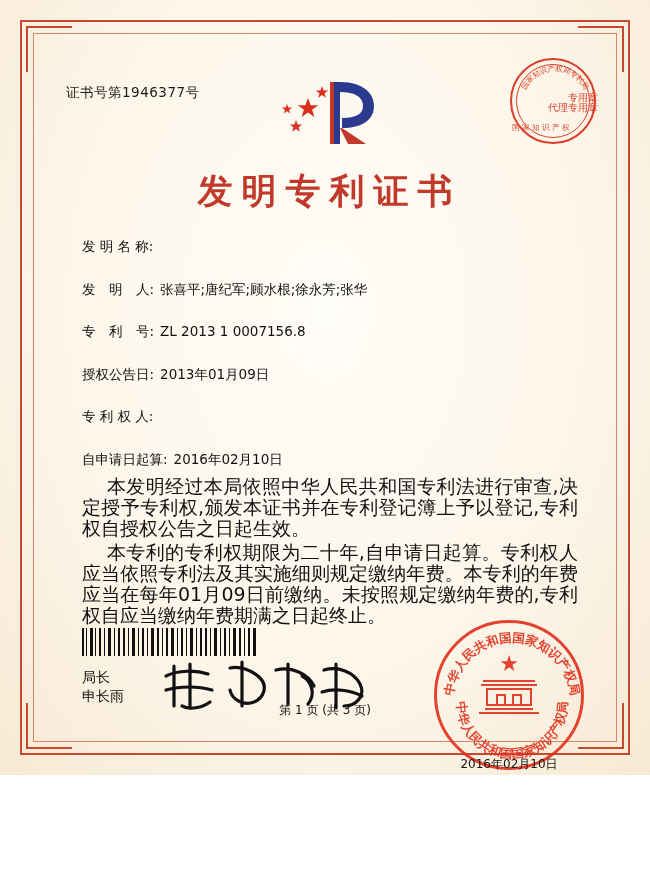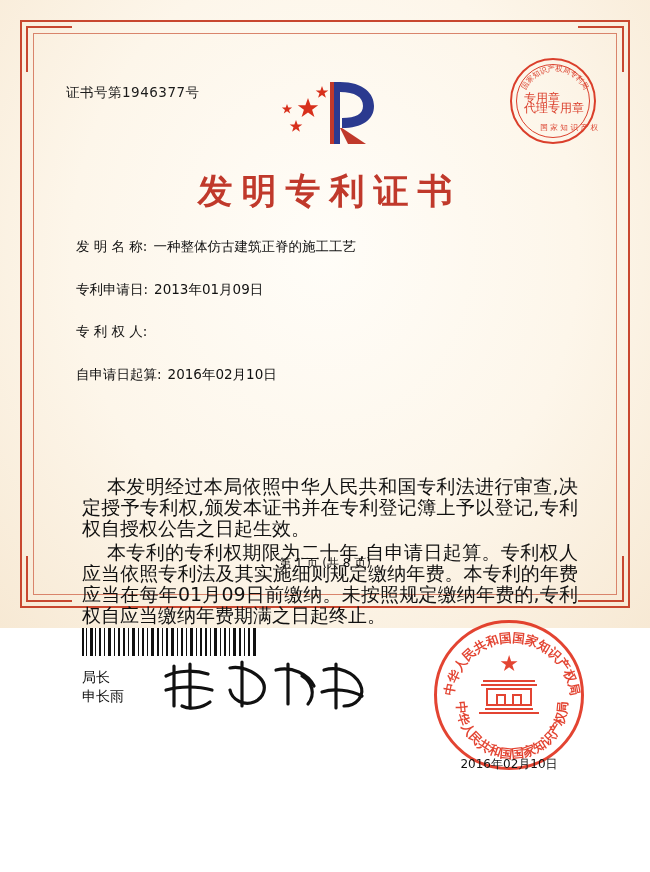--- a/index.html
+++ b/index.html
@@ -9,21 +9,21 @@
   }
   body {
     width: 650px;
     height: 872px;
     font-family: "DejaVu Sans", "Liberation Sans", sans-serif;
     overflow: hidden;
   }
   .certificate {
     position: relative;
     width: 650px;
-    height: 628px;
+    height: 775px;
     background:
       radial-gradient(ellipse at 50% 40%, #fffdf8 0%, #fdf6ea 55%, #f7e9d4 100%);
     box-sizing: border-box;
   }
   
   .border-outer {
     position: absolute;
     left: 20px; top: 20px; right: 20px; bottom: 20px;
     border: 2px solid #c8472f;
     box-sizing: border-box;
@@ -96,34 +96,34 @@
     position: absolute;
     left: 0; top: 0; width: 86px; height: 86px;
   }
   .seal-top .arc-text text {
     font-size: 7.4px;
     fill: #d8301c;
     font-family: "DejaVu Sans", "Liberation Sans", sans-serif;
   }
   .seal-top .seal-center {
     position: absolute;
-    left: 12px;
+    left: 0;
     top: 33px;
     width: 86px;
-    text-align: left;
-    font-size: 12px;
+    text-align: right;
+    font-size: 10px;
     line-height: 10px;
     color: #d8301c;
   }
   .seal-top .seal-bottom-text {
     position: absolute;
     left: 0;
     bottom: 9px;
     width: 86px;
-    text-align: right;
+    text-align: left;
     font-size: 7.6px;
     color: #d8301c;
   }
 
   
   .title {
     position: absolute;
     top: 120px;
     left: 0;
     width: 100%;
@@ -133,21 +133,21 @@
     letter-spacing: 9px;
     color: #c0392b;
     font-family: Liberation Mono, monospace;
     text-indent: 9px;
   }
 
   
   .fields {
     position: absolute;
     top: 190px;
-    left: 28px;
+    left: 34px;
     right: 20px;
   }
   .field-row {
     display: flex;
     align-items: baseline;
     margin-bottom: 24.5px;
     font-size: 13.5px;
     color: #111;
   }
   .field-label {
@@ -308,24 +308,31 @@
         <div>代理专用章</div>
       </div>
       <div class="seal-bottom-text">国 家 知 识 产 权</div>
     </div>
 
     <div class="title">发明专利证书</div>
 
     <div class="fields">
       <div class="field-row">
         <span class="field-label">发 明 名 称:</span>
-        <span class="field-value">一种整体仿古建筑正脊的施工工艺</span>
-      </div>
-      <div class="field-row">
-        <span class="field-label">专利申请日:</span>
+      </div>
+      <div class="field-row">
+        <span class="field-label">发　明　人:</span>
+        <span class="field-value">张喜平;唐纪军;顾水根;徐永芳;张华</span>
+      </div>
+      <div class="field-row">
+        <span class="field-label">专　利　号:</span>
+        <span class="field-value">ZL 2013 1 0007156.8</span>
+      </div>
+      <div class="field-row">
+        <span class="field-label">授权公告日:</span>
         <span class="field-value">2013年01月09日</span>
       </div>
       <div class="field-row">
         <span class="field-label">专 利 权 人:</span>
       </div>
       <div class="field-row">
         <span class="field-label">自申请日起算:</span>
         <span class="field-value">2016年02月10日</span>
       </div>
     </div>
@@ -426,16 +433,16 @@
           <rect x="20" y="20" width="8" height="10"></rect>
           <rect x="36" y="20" width="8" height="10"></rect>
           <path d="M8 34 L56 34"></path>
           <path d="M2 38 L62 38"></path>
         </g>
       </svg>
     </div>
 
     <div class="seal-date">2016年02月10日</div>
 
-    <div class="page-footer">第 1 页 (共 8 页)</div>
+    <div class="page-footer">第 1 页 (共 3 页)</div>
 
   </div>
 </div>
 
 </body></html>

